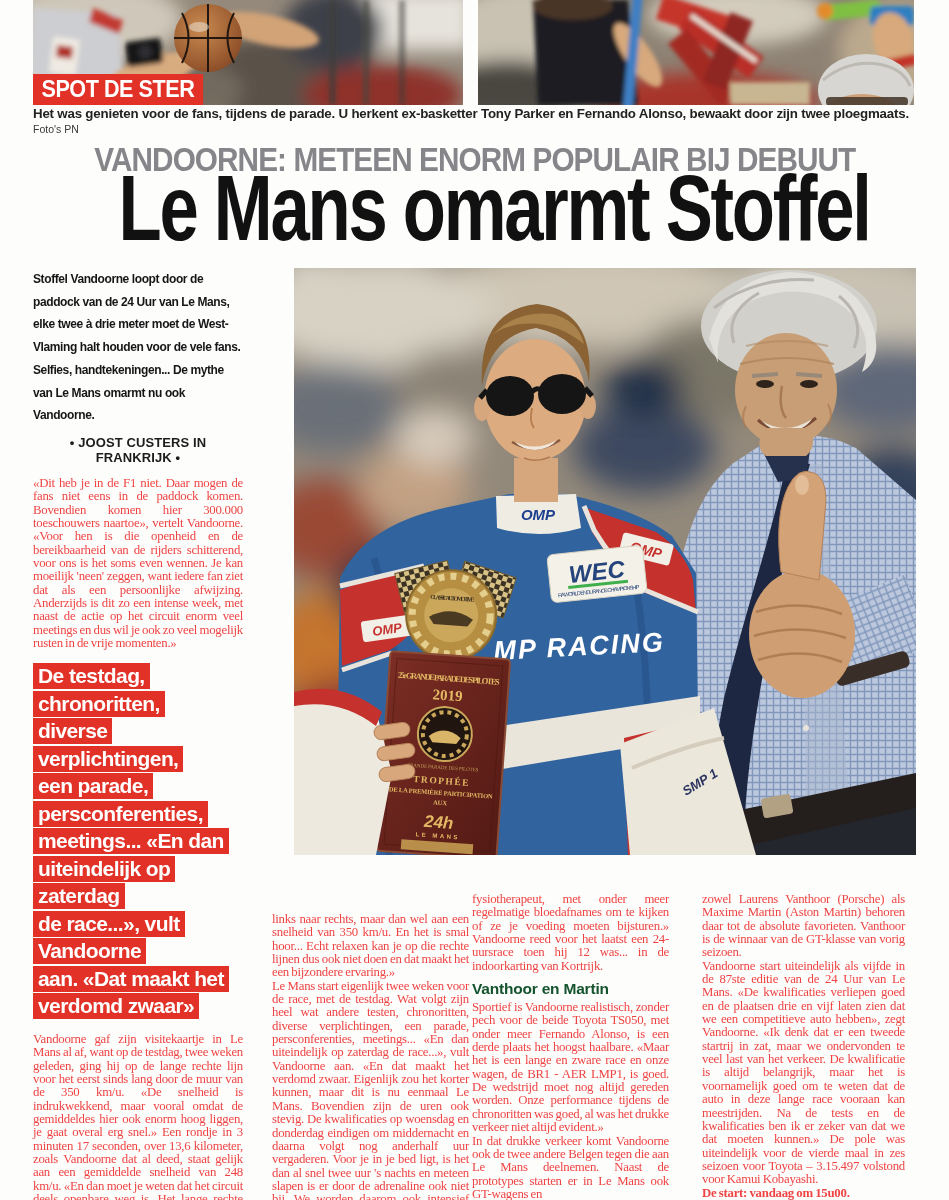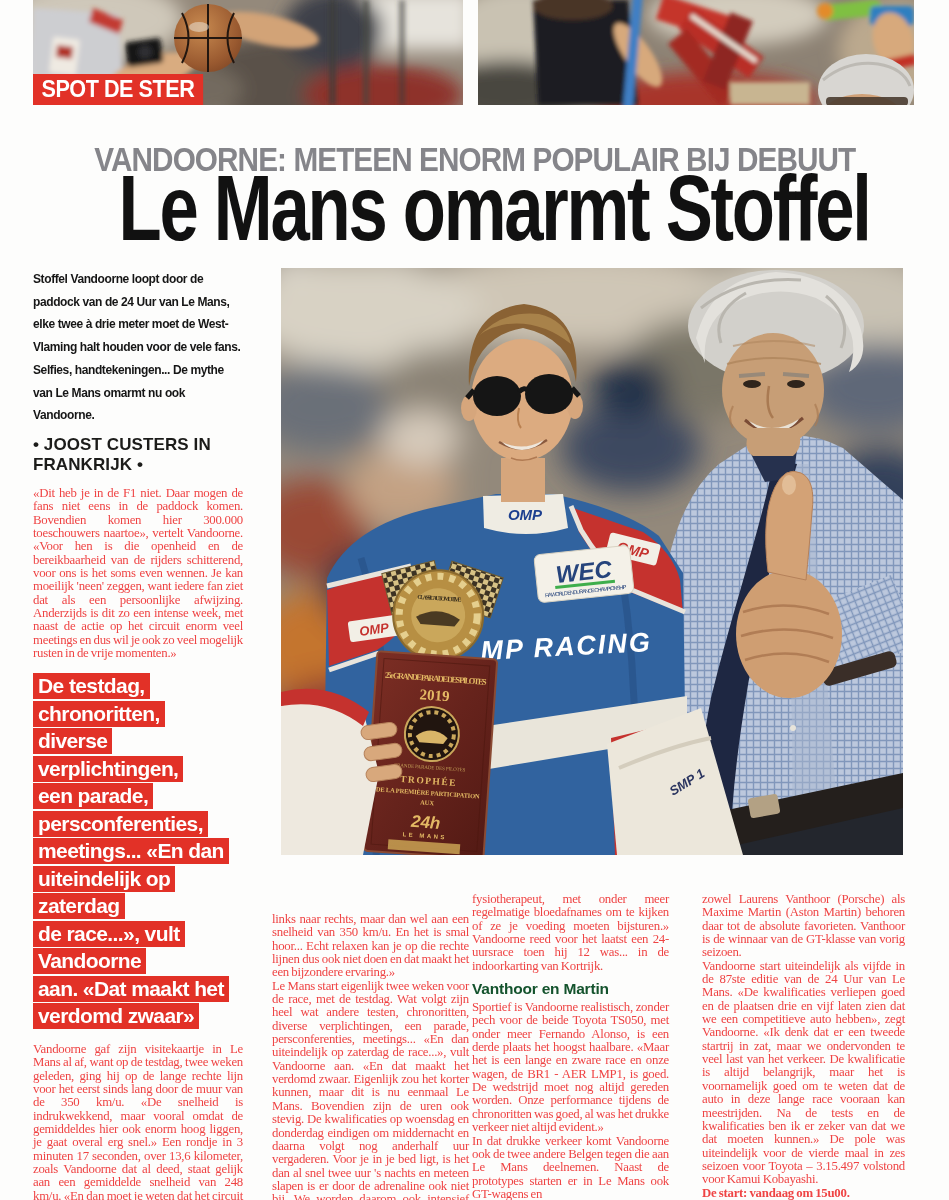--- a/index.html
+++ b/index.html
@@ -18,30 +18,30 @@
   .kicker{left:0;top:141px;width:949px;text-align:center;}
   .kicker span{display:inline-block;font-weight:bold;font-size:33px;color:#85858a;
                letter-spacing:-1px;transform:scaleX(.9);white-space:nowrap;}
   .headline{left:0;top:163px;width:949px;text-align:center;}
   .headline span{display:inline-block;font-weight:bold;font-size:93px;line-height:.98;color:#111;
                  letter-spacing:-3px;transform:scaleX(.76);white-space:nowrap;}
 
   
   .col1{left:33px;top:268px;width:210px;}
   .intro{font-weight:bold;font-size:12px;line-height:22.7px;letter-spacing:-0.4px;color:#161616;margin:0;}
-  .byline{font-weight:bold;font-size:17px;margin:8px 0 12px;letter-spacing:0.1px;}
+  .byline{font-weight:bold;font-size:13px;text-align:center;margin:8px 0 12px;letter-spacing:0.1px;}
   .serif-p{font-family:"Liberation Serif",serif;font-size:12.8px;line-height:13.35px;text-align:justify;
            letter-spacing:-0.25px;word-spacing:-0.6px;margin:0;color:#ef4444;hyphens:auto;}
   .pullquote{margin:14px 0 11px;line-height:26.5px;}
   .pullquote span{background:#e23127;color:#fff;font-weight:bold;font-size:21px;line-height:24px;
                   letter-spacing:-0.6px;white-space:pre-line;padding:1px 5px 2px;
                   -webkit-box-decoration-break:clone;box-decoration-break:clone;}
 
   
-  .main-photo{left:281px;top:268px;width:622px;height:514px;background:#8e8578;}
+  .main-photo{left:294px;top:268px;width:622px;height:514px;background:#8e8578;}
   .photo-caption{left:281px;top:860px;width:622px;text-align:center;font-weight:bold;
                  font-size:13.2px;line-height:15.5px;letter-spacing:-0.2px;color:#1c1c1c;}
 
   
   .bcol{top:893px;width:197px;}
   .bcol .serif-p{margin:0 0 0 0;}
   .bcol .serif-p + .serif-p{margin-top:0;}
   .subhead{font-weight:bold;font-size:15.5px;letter-spacing:-0.2px;margin:7px 0 3px;color:#14532d;}
   .bold-end{font-weight:bold;}
   svg{display:block;}
@@ -141,20 +141,24 @@
         <ellipse cx="388" cy="90" rx="48" ry="36" fill="#d8d6d2"></ellipse>
         <path d="M345,80 Q370,60 400,64 Q425,68 432,86" stroke="#bdbab4" stroke-width="3" fill="none"></path>
         <ellipse cx="384" cy="116" rx="40" ry="22" fill="#cfa077"></ellipse>
         <rect x="348" y="97" width="82" height="9" rx="4" fill="#4a3c30" opacity=".9"></rect>
       </g>
     </svg>
   </div>
 
   <div class="abs spot-badge" style="left:33px;top:74px;">SPOT DE STER</div>
 
+  <div class="abs top-caption" style="left:33px;top:106px;width:880px;">
+    <span>Het was genieten voor de fans, tijdens de parade. U herkent ex-basketter Tony Parker en Fernando Alonso, bewaakt door zijn twee ploegmaats.</span>
+    <span class="credit">Foto's PN</span>
+  </div>
 
   <div class="abs headline">
     <span>Le Mans omarmt Stoffel</span>
   </div>
   <div class="abs kicker">
     <span>VANDOORNE: METEEN ENORM POPULAIR BIJ DEBUUT</span>
   </div>
 
   <div class="abs col1">
     <p class="intro">Stoffel Vandoorne loopt door de paddock van de 24 Uur van Le Mans, elke twee à drie meter moet de West-Vlaming halt houden voor de vele fans. Selfies, handtekeningen... De mythe van Le Mans omarmt nu ook Vandoorne.</p>

